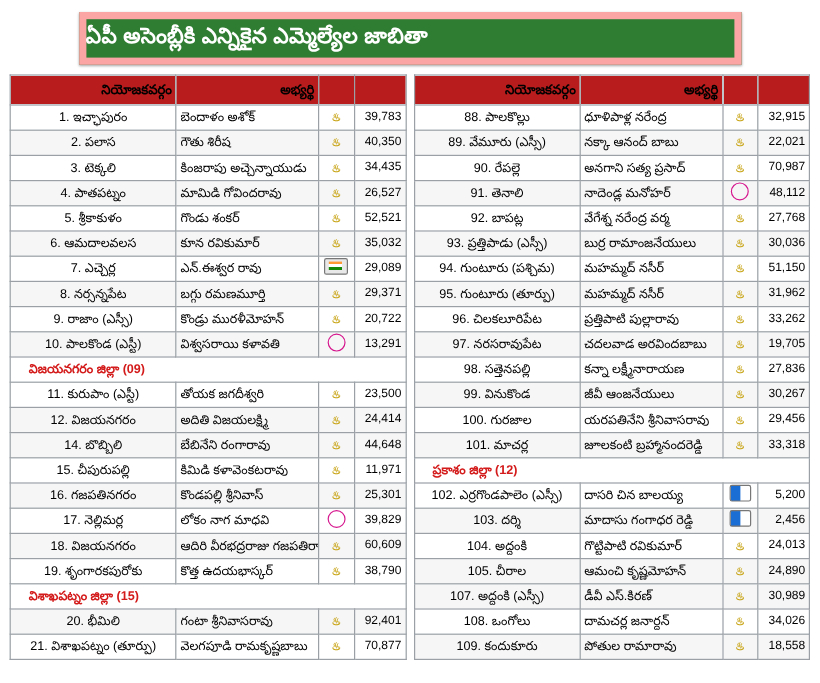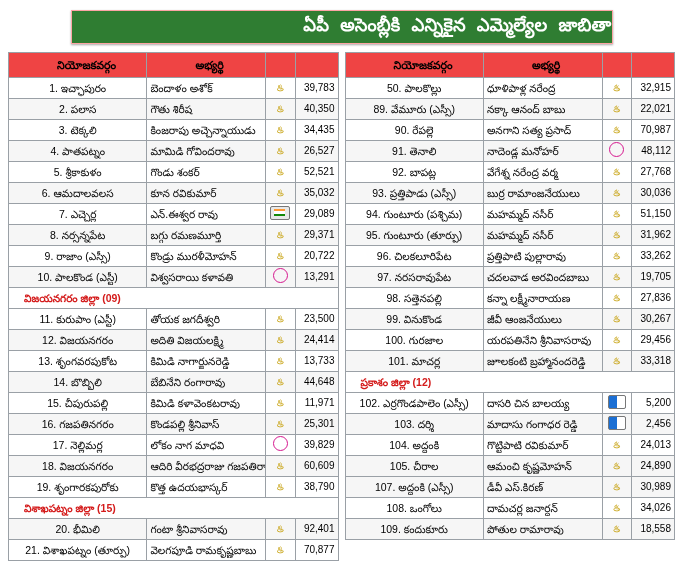--- a/index.html
+++ b/index.html
@@ -9,24 +9,23 @@
     font-family:"Liberation Sans", sans-serif;
     overflow:hidden;
   }
   .page{position:relative;width:683px;height:569px;box-sizing:border-box;padding:6px 8px 0 8px;}
 
   
   .banner{
     margin:4px auto 8px auto;
     width:540px;height:32px;
     background:#2f7d32;
-    border:1px solid #fca5a5;
-    display:flex;align-items:center;justify-content:flex-end;
+    border:6px solid #fca5a5;
+    display:flex;align-items:center;justify-content:flex-start;
     box-shadow:0 1px 2px rgba(0,0,0,.35);
-    font-family:Liberation Mono, monospace;
   }
   .banner .title{
     color:#ffffff;
     font-size:18px;
     font-weight:bold;
     letter-spacing:.2px;
     white-space:nowrap;
   }
 
   
@@ -37,23 +36,23 @@
     border:1px solid #9aa0a6;
     font-size:10.5px;
     padding:2px 3px;
     vertical-align:middle;
     line-height:1.15;
     height:16px;
     overflow:hidden;
     white-space:nowrap;
   }
   thead th{
-    background:#ef4444;
+    background:#b91c1c;
     font-weight:bold;
-    text-align:left;
+    text-align:right;
     height:20px;
     font-size:11px;
     padding-left:48px;
   }
   .c-seg{width:42%;}
   .c-win{width:36%;}
   .c-sym{width:9%;}
   .c-maj{width:13%;text-align:right;}
 
   tbody td.seg{text-align:center;}
@@ -176,26 +175,20 @@
               <td class="win">తోయక జగదీశ్వరి</td>
               <td class="sym"><span class="sym-box sym-fan"></span></td>
               <td class="maj">23,500</td>
             </tr>
             <tr class="alt">
               <td class="seg">12. విజయనగరం</td>
               <td class="win">అదితి విజయలక్ష్మి</td>
               <td class="sym"><span class="sym-box sym-fan"></span></td>
               <td class="maj">24,414</td>
             </tr>
-            <tr>
-              <td class="seg">13. శృంగవరపుకోట</td>
-              <td class="win">కిమిడి నాగార్జునరెడ్డి</td>
-              <td class="sym"><span class="sym-box sym-fan"></span></td>
-              <td class="maj">13,733</td>
-            </tr>
             <tr class="alt">
               <td class="seg">14. బొబ్బిలి</td>
               <td class="win">బేబినేని రంగారావు</td>
               <td class="sym"><span class="sym-box sym-fan"></span></td>
               <td class="maj">44,648</td>
             </tr>
             <tr>
               <td class="seg">15. చీపురుపల్లి</td>
               <td class="win">కిమిడి కళావెంకటరావు</td>
               <td class="sym"><span class="sym-box sym-fan"></span></td>
@@ -255,21 +248,21 @@
         <thead>
           <tr>
             <th>నియోజకవర్గం</th>
             <th>అభ్యర్థి</th>
             <th></th>
             <th>మెజారిటీ</th>
           </tr>
         </thead>
         <tbody>
             <tr>
-              <td class="seg">50. పాలకొల్లు</td>
+              <td class="seg">88. పాలకొల్లు</td>
               <td class="win">ధూళిపాళ్ల నరేంద్ర</td>
               <td class="sym"><span class="sym-box sym-fan"></span></td>
               <td class="maj">32,915</td>
             </tr>
             <tr class="alt">
               <td class="seg">89. వేమూరు (ఎస్సీ)</td>
               <td class="win">నక్కా ఆనంద్ బాబు</td>
               <td class="sym"><span class="sym-box sym-fan"></span></td>
               <td class="maj">22,021</td>
             </tr>

